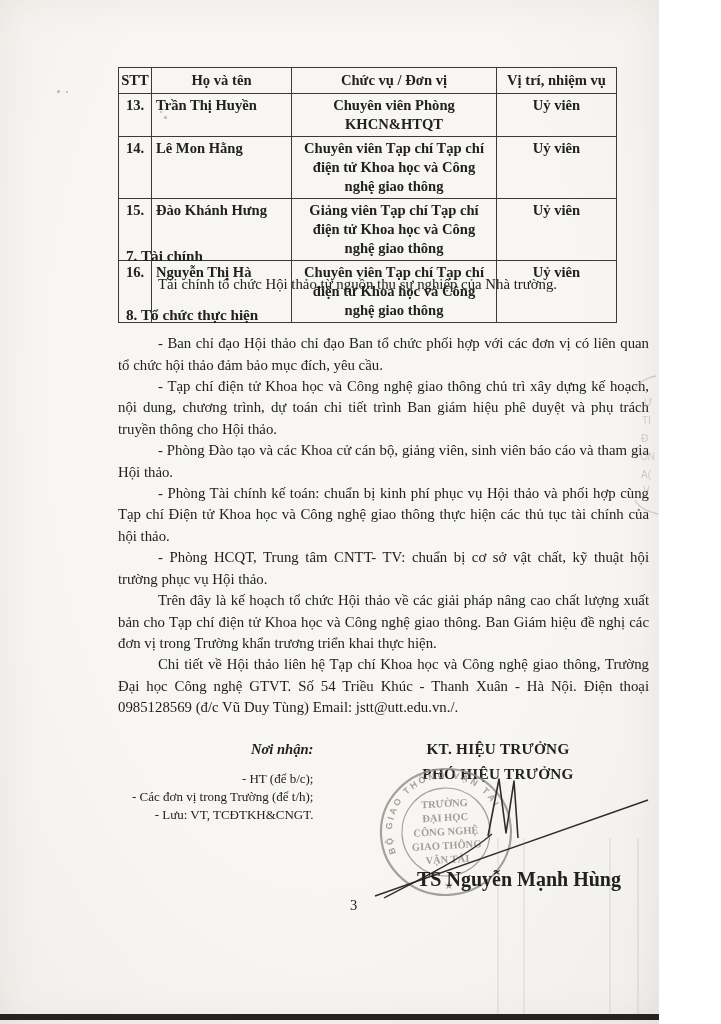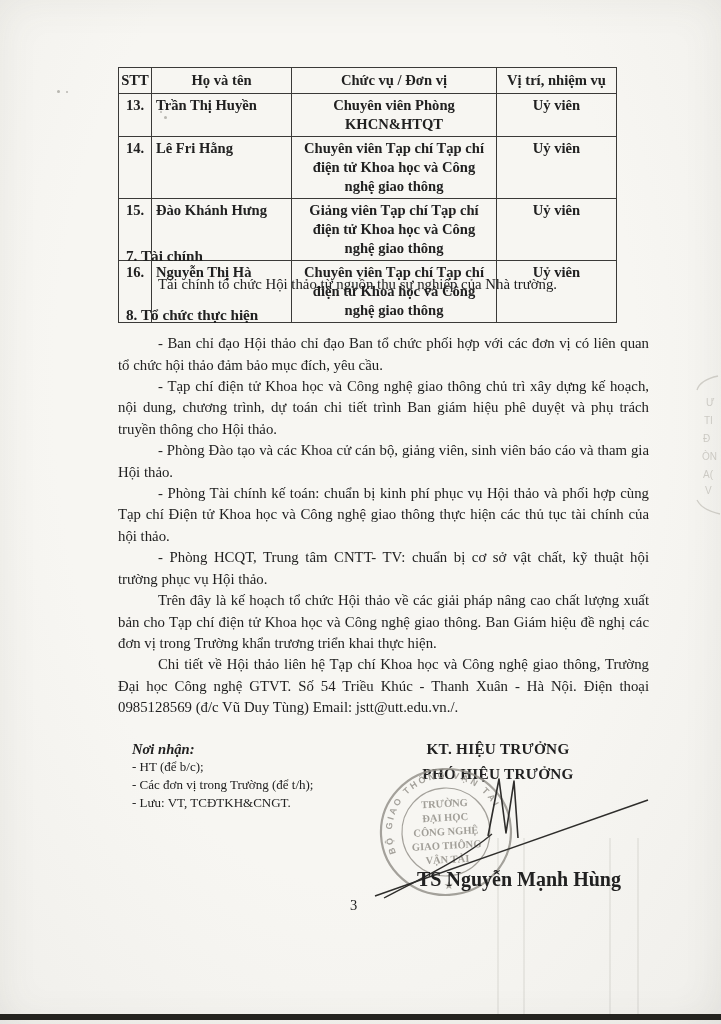--- a/index.html
+++ b/index.html
@@ -1,39 +1,39 @@
 <!DOCTYPE html>
 <html><head>
 <meta charset="utf-8">
 <style>
   html,body{margin:0;padding:0;}
   .page{
-    position:relative; width:721px; height:1024px; overflow:hidden;
+    position:relative; width:659px; height:1024px; overflow:hidden;
     background:radial-gradient(ellipse at 48% 38%, #f7f6f2 55%, #f1f0ec 92%, #ecebe7 100%);
     font-family:"Liberation Serif", serif; color:#212121;
     box-shadow:inset 0 0 40px rgba(90,88,80,.08);
   }
   
   table.doc-table{position:absolute; left:118px; top:67px; border-collapse:collapse; table-layout:fixed;}
   .doc-table th,.doc-table td{border:1.4px solid #3b3a38; padding:2px 4px; vertical-align:top; font-size:14.6px; line-height:19px;font-weight:bold;}
   .doc-table th{font-weight:bold; text-align:center; vertical-align:middle; padding:3px 2px;}
   .col-stt{width:33px;} .col-name{width:140px;} .col-role{width:205px;} .col-pos{width:120px;}
   .cell-stt{text-align:center;}
   .cell-name{text-align:left; padding-left:8px;}
   .cell-role{text-align:center;}
   .cell-pos{text-align:center;}
   
   .body-text{position:absolute; left:118px; top:237px; width:531px; font-size:14.8px; line-height:21.4px; text-align:justify;}
   .body-text .sec{font-weight:bold; margin:8px; font-size:15.2px;}
   .body-text p{margin:0; text-indent:40px;}
   .email-link{}
   
-  .recipients{position:absolute; left:132px; top:741px;}
+  .recipients{position:absolute; left:132px; top:741px;text-align:right;}
   .recipients .label{font-weight:bold; font-style:italic; font-size:14.6px;}
-  .recipients .items{font-size:13px; line-height:18px;}
+  .recipients .items{margin-top:12px; font-size:13px; line-height:18px;}
   .sign-head{position:absolute; left:396px; top:736px; width:204px; text-align:center; font-weight:bold; font-size:15.2px; line-height:25px; letter-spacing:.3px;}
   .signer{position:absolute; left:417px; top:868px; font-weight:bold; font-size:20px;}
   .page-num{position:absolute; left:350px; top:897px; font-size:14.5px;}
   .stamp{position:absolute; left:376px; top:763px; width:140px; height:140px; opacity:.82; transform:rotate(-3deg);}
   .sig-svg{position:absolute; left:340px; top:750px; width:381px; height:180px;}
   .edge-frag{position:absolute; right:-3px; top:370px; width:30px; height:152px; opacity:.55;}
   
   .speck{position:absolute; width:3px; height:3px; border-radius:50%; background:#8f8d86; opacity:.6;}
   .streak{position:absolute; top:838px; height:178px; width:2px; background:rgba(110,108,98,.10);}
   .scan-band{position:absolute; left:0; top:1014px; width:721px; height:6px; background:#24231f;}
@@ -63,21 +63,21 @@
       <th>Vị trí, nhiệm vụ</th>
     </tr>
     <tr style="height:23px;">
       <td class="cell-stt">13.</td>
       <td class="cell-name">Trần Thị Huyền</td>
       <td class="cell-role">Chuyên viên Phòng KHCN&amp;HTQT</td>
       <td class="cell-pos">Uỷ viên</td>
     </tr>
     <tr style="height:41px;">
       <td class="cell-stt">14.</td>
-      <td class="cell-name">Lê Fri Hằng</td>
+      <td class="cell-name">Lê Mon Hằng</td>
       <td class="cell-role">Chuyên viên Tạp chí Tạp chí điện tử Khoa học và Công nghệ giao thông</td>
       <td class="cell-pos">Uỷ viên</td>
     </tr>
     <tr style="height:42px;">
       <td class="cell-stt">15.</td>
       <td class="cell-name">Đào Khánh Hưng</td>
       <td class="cell-role">Giảng viên Tạp chí Tạp chí điện tử Khoa học và Công nghệ giao thông</td>
       <td class="cell-pos">Uỷ viên</td>
     </tr>
     <tr style="height:40px;padding-left:20px;">

